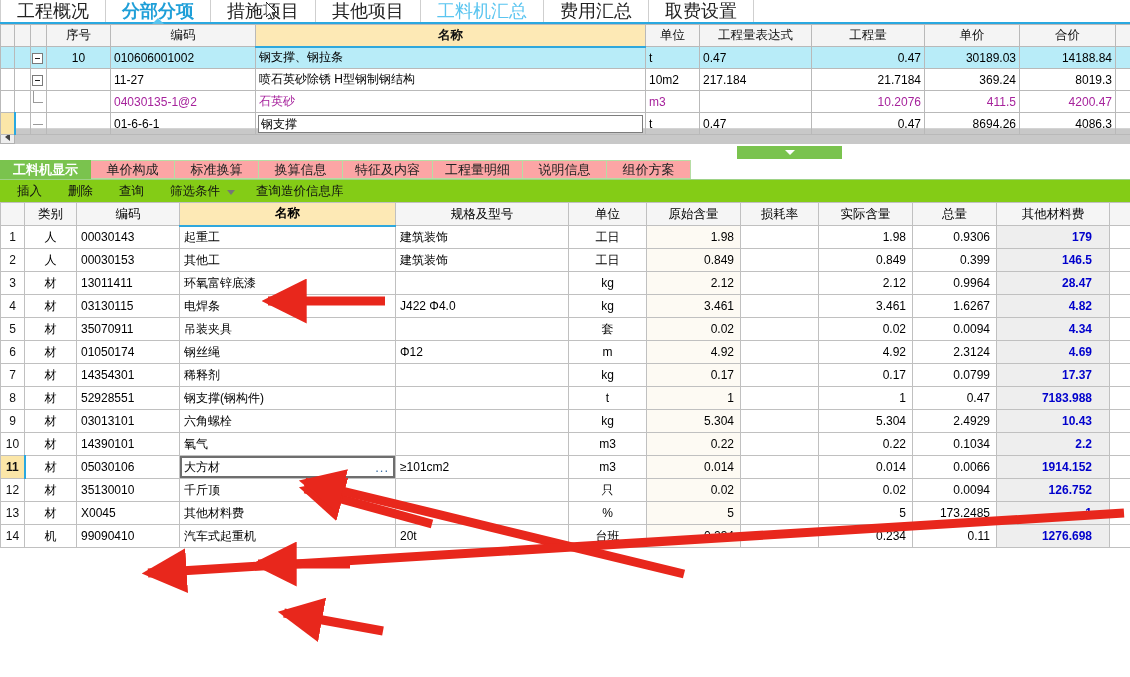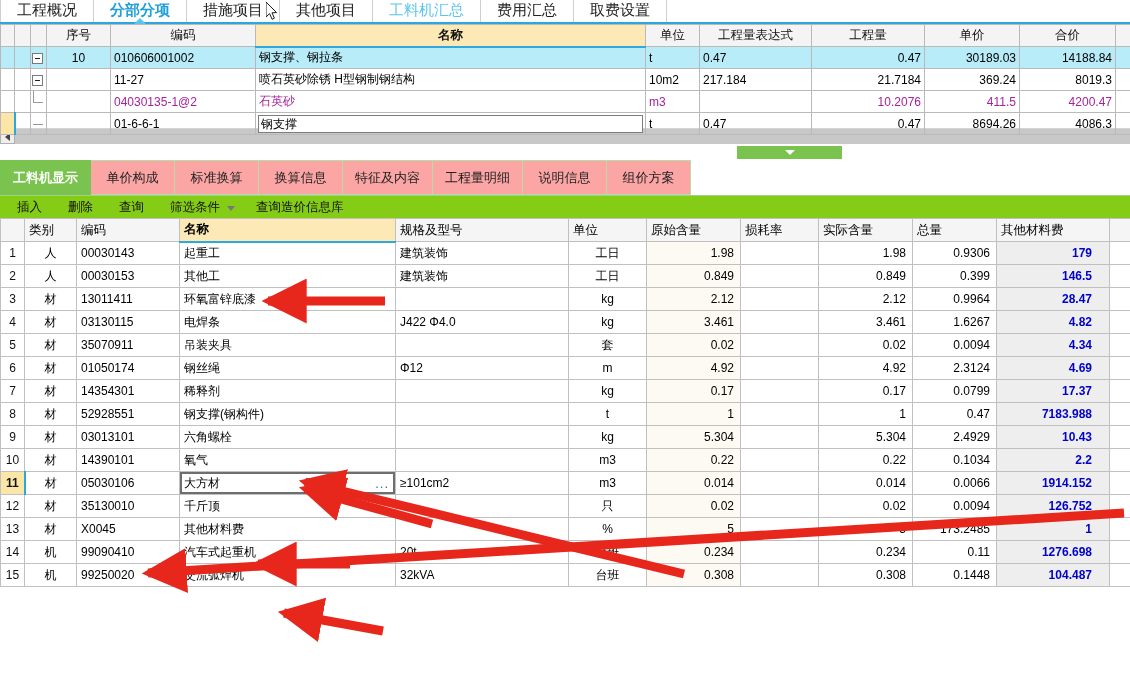--- a/index.html
+++ b/index.html
@@ -17,21 +17,21 @@
     position: relative;
     height: 24px;
     display: flex;
     align-items: stretch;
     background: #ffffff;
     border-bottom: 2px solid #29a8e0;
   }
   .top-tab {
     padding: 2px 16px 3px 16px;
     display: flex; align-items: center; justify-content: center;
-    font-size: 15px;
+    font-size: 18px;
     color: #222;
     border-right: 1px solid #cfcfcf;
     position: relative;
     white-space: nowrap;
     cursor: pointer;
   }
   .top-tab:first-child { border-left: 1px solid #cfcfcf; }
   .top-tab.active {
     color: #1f9fd8;
     font-weight: bold;
@@ -177,21 +177,21 @@
   }
   .collapse-btn span {
     width: 0; height: 0;
     border-left: 5px solid transparent;
     border-right: 5px solid transparent;
     border-top: 5px solid #ffffff;
   }
 
   
   .lower-tabs {
-    height: 36px;
+    height: 20px;
     display: flex;
     align-items: stretch;
     border-bottom: 1px solid #9ed287;
     background: #fff;
   }
   .lower-tab {
     min-width: 84px;
     padding: 0 12px;
     display: flex; align-items: center; justify-content: center;
     font-size: 13px;
@@ -245,21 +245,21 @@
   table.grid2 th, table.grid2 td {
     border: 1px solid #c0c0c0;
     height: 23px;
     padding: 0 4px;
     white-space: nowrap;
     overflow: hidden;
     font-weight: normal;
   }
   table.grid2 th {
     background: #f5f5f5;
-    text-align: left;
+    text-align: center;
     font-size: 12.5px;
   }
   table.grid2 th.namecol {
     background: #fde9b5;
     font-weight: bold;
     border-bottom: 2px solid #2fa8dd;
   }
   table.grid2 td.idx {
     background: #ffffff; text-align: center;
     font-size: 12px; color: #111;
@@ -709,34 +709,20 @@
         <td>汽车式起重机</td>
         <td>20t</td>
         <td class="ctr">台班</td>
         <td class="orig">0.234</td>
         <td class="num"></td>
         <td class="num">0.234</td>
         <td class="num">0.11</td>
         <td class="price">1276.698</td>
         <td></td>
       </tr>
-      <tr>
-        <td class="idx">15</td>
-        <td class="ctr">机</td>
-        <td>99250020</td>
-        <td>交流弧焊机</td>
-        <td>32kVA</td>
-        <td class="ctr">台班</td>
-        <td class="orig">0.308</td>
-        <td class="num"></td>
-        <td class="num">0.308</td>
-        <td class="num">0.1448</td>
-        <td class="price">104.487</td>
-        <td></td>
-      </tr>
     </tbody>
 </table>
 
 <svg class="overlay" viewBox="0 0 1130 677">
   <defs>
     <marker id="ah" markerWidth="5" markerHeight="5" refX="4.3" refY="2.5" orient="auto">
       <polygon points="0,0 5,2.5 0,5" fill="#e8271c"></polygon>
     </marker>
   </defs>
   <g stroke="#e8271c" stroke-width="9" fill="none" marker-end="url(#ah)" stroke-linecap="butt">

